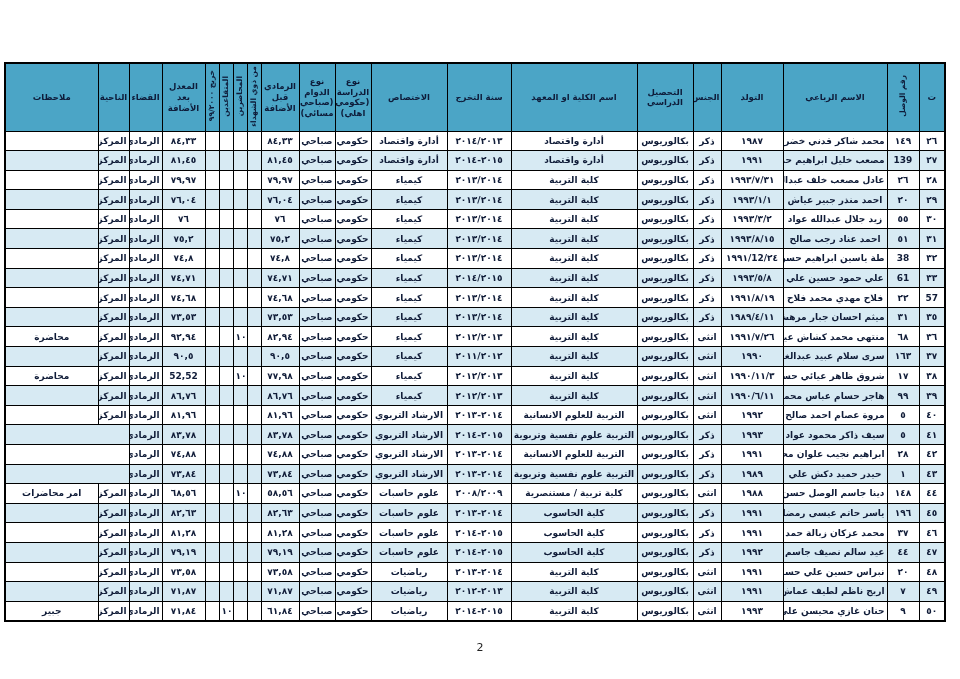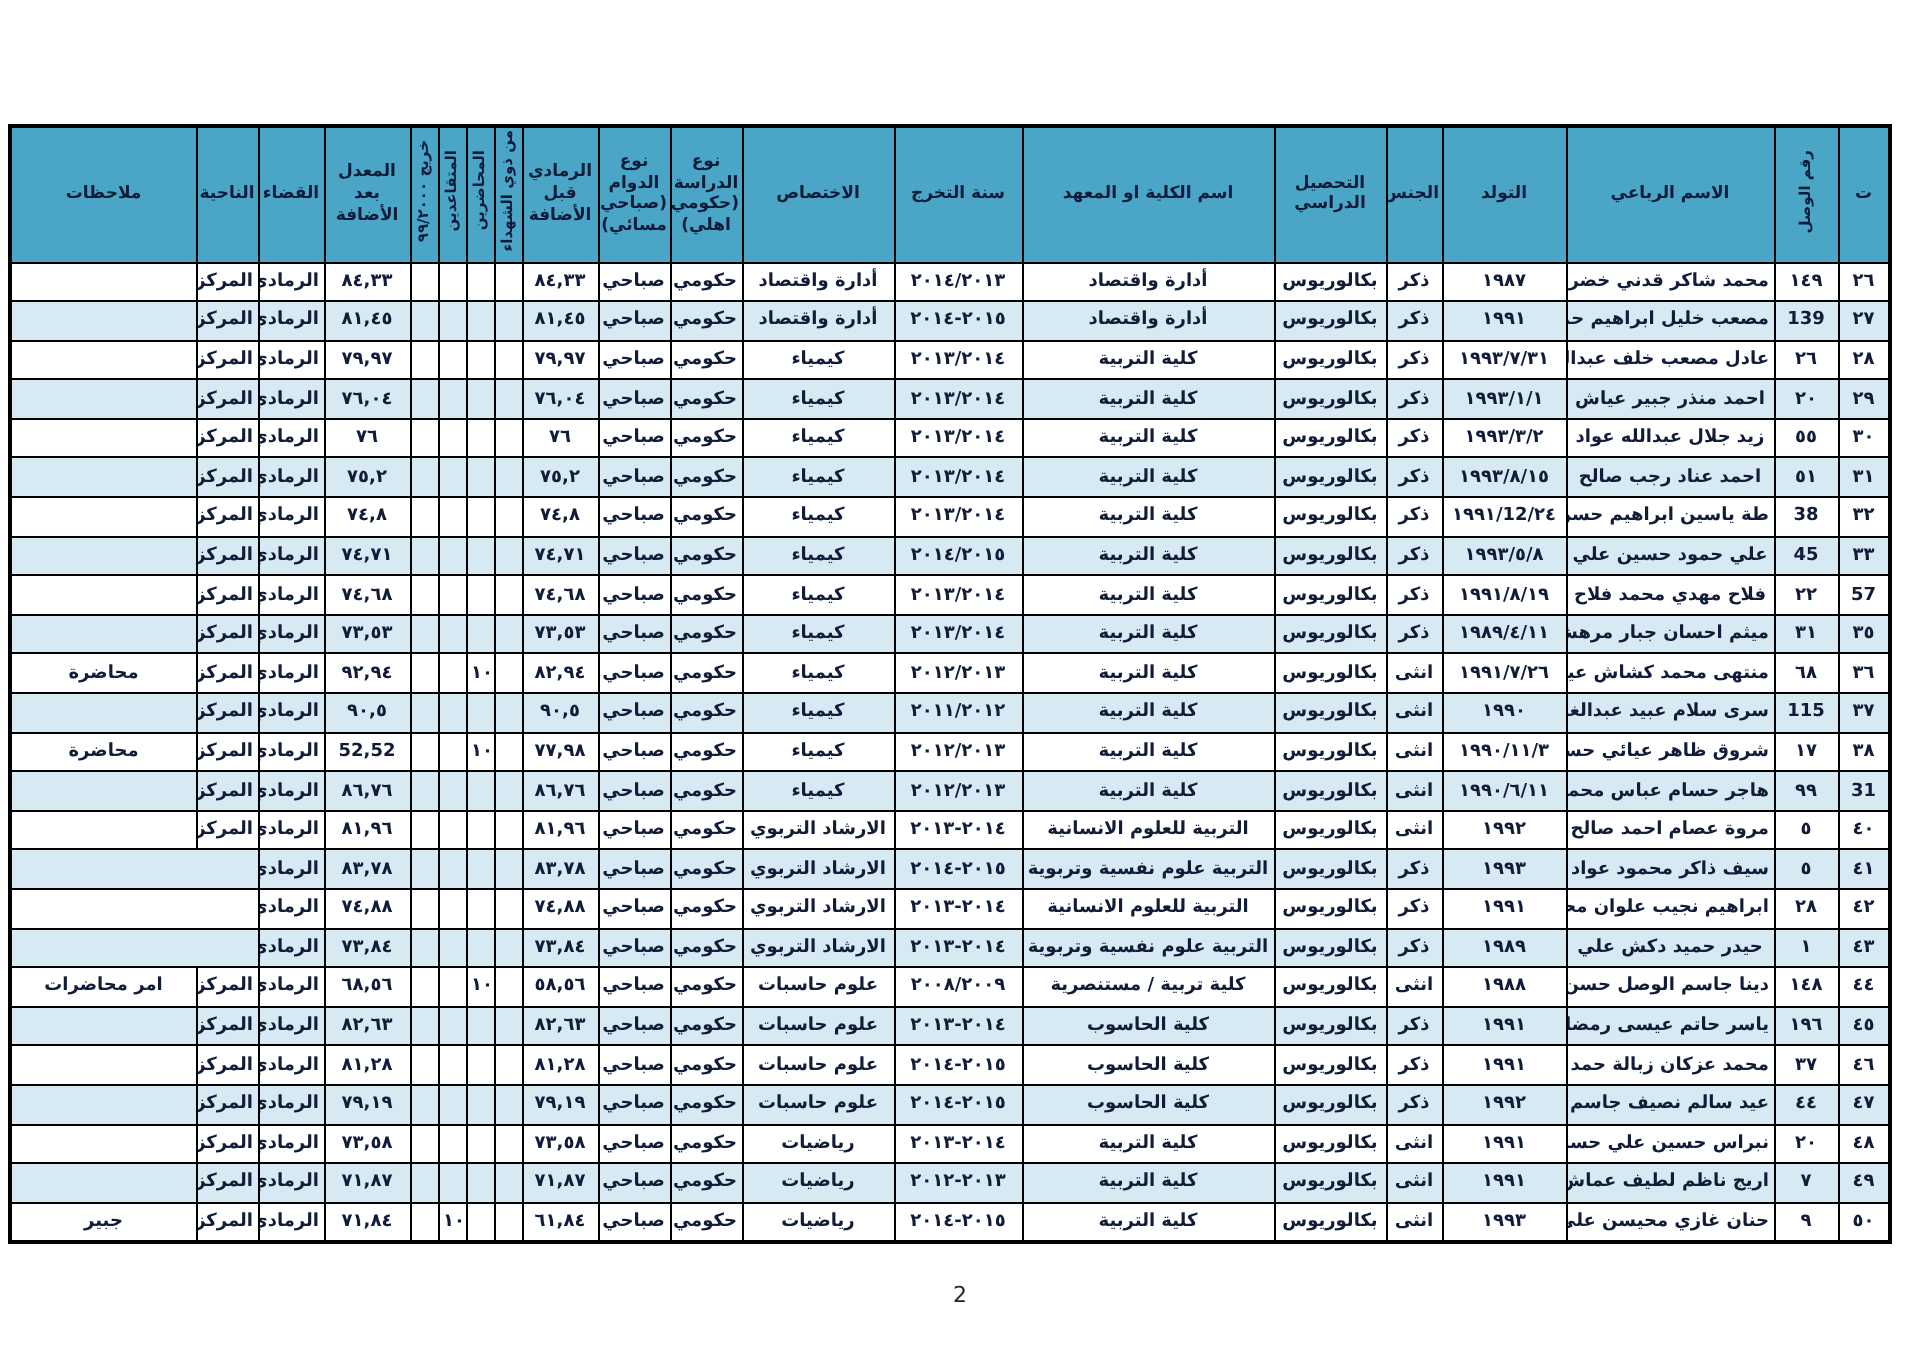--- a/index.html
+++ b/index.html
@@ -246,21 +246,21 @@
           <td class="num"></td>
           <td class="num"></td>
           <td class="num"></td>
           <td class="num">٧٤,٨</td>
           <td>الرمادي</td>
           <td>المركز</td>
           <td></td>
         </tr>
         <tr class="alt">
           <td class="num">٣٣</td>
-          <td class="num">45</td>
+          <td class="num">61</td>
           <td>علي حمود حسين علي</td>
           <td class="num">١٩٩٣/٥/٨</td>
           <td>ذكر</td>
           <td>بكالوريوس</td>
           <td>كلية التربية</td>
           <td class="num">٢٠١٤/٢٠١٥</td>
           <td>كيمياء</td>
           <td>حكومي</td>
           <td>صباحي</td>
           <td class="num">٧٤,٧١</td>
@@ -334,21 +334,21 @@
           <td class="num">١٠</td>
           <td class="num"></td>
           <td class="num"></td>
           <td class="num">٩٢,٩٤</td>
           <td>الرمادي</td>
           <td>المركز</td>
           <td>محاضرة</td>
         </tr>
         <tr class="alt">
           <td class="num">٣٧</td>
-          <td class="num">115</td>
+          <td class="num">١٦٣</td>
           <td>سرى سلام عبيد عبدالغني</td>
           <td class="num">١٩٩٠</td>
           <td>انثى</td>
           <td>بكالوريوس</td>
           <td>كلية التربية</td>
           <td class="num">٢٠١١/٢٠١٢</td>
           <td>كيمياء</td>
           <td>حكومي</td>
           <td>صباحي</td>
           <td class="num">٩٠,٥</td>
@@ -377,21 +377,21 @@
           <td class="num"></td>
           <td class="num">١٠</td>
           <td class="num"></td>
           <td class="num"></td>
           <td class="num">52,52</td>
           <td>الرمادي</td>
           <td>المركز</td>
           <td>محاضرة</td>
         </tr>
         <tr class="alt">
-          <td class="num">31</td>
+          <td class="num">٣٩</td>
           <td class="num">٩٩</td>
           <td>هاجر حسام عباس محمود</td>
           <td class="num">١٩٩٠/٦/١١</td>
           <td>انثى</td>
           <td>بكالوريوس</td>
           <td>كلية التربية</td>
           <td class="num">٢٠١٢/٢٠١٣</td>
           <td>كيمياء</td>
           <td>حكومي</td>
           <td>صباحي</td>

